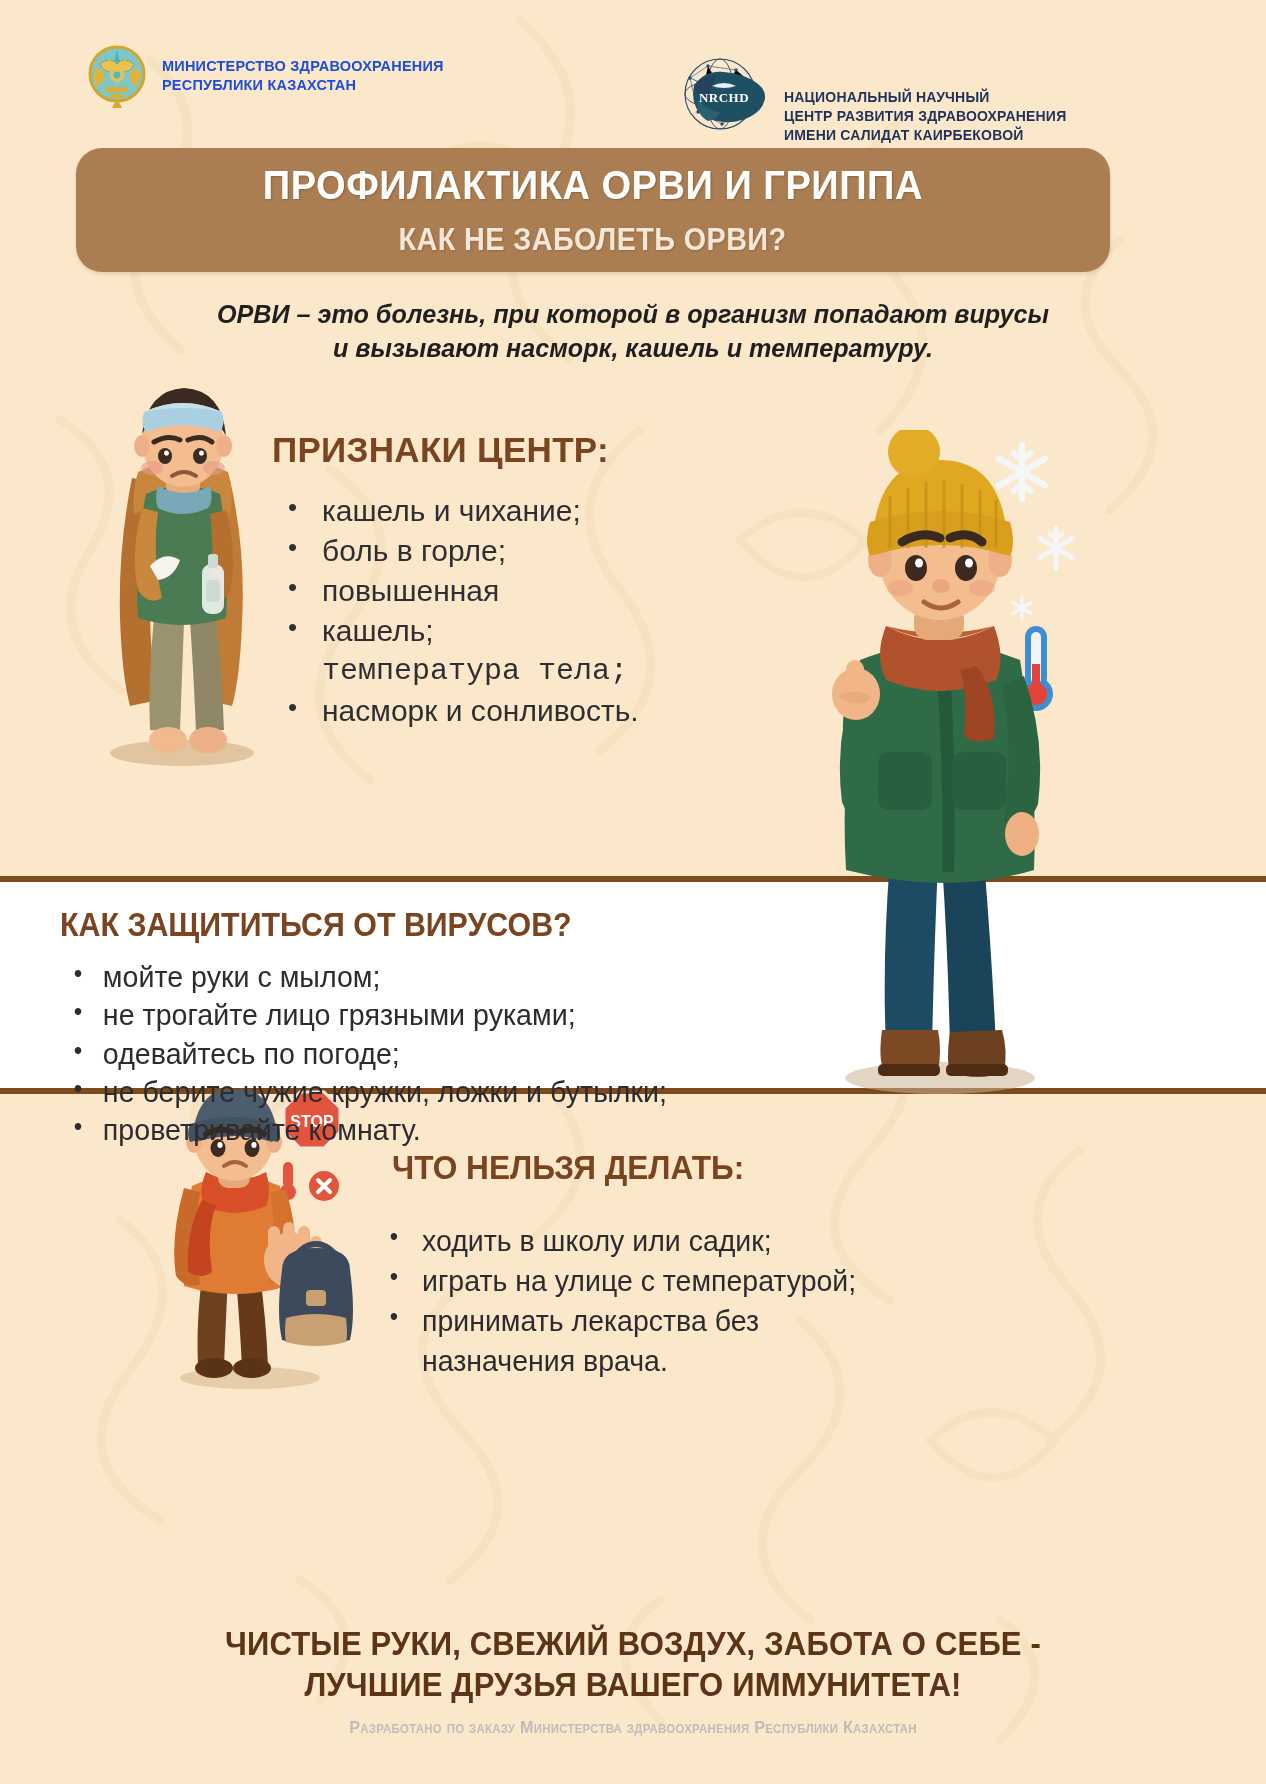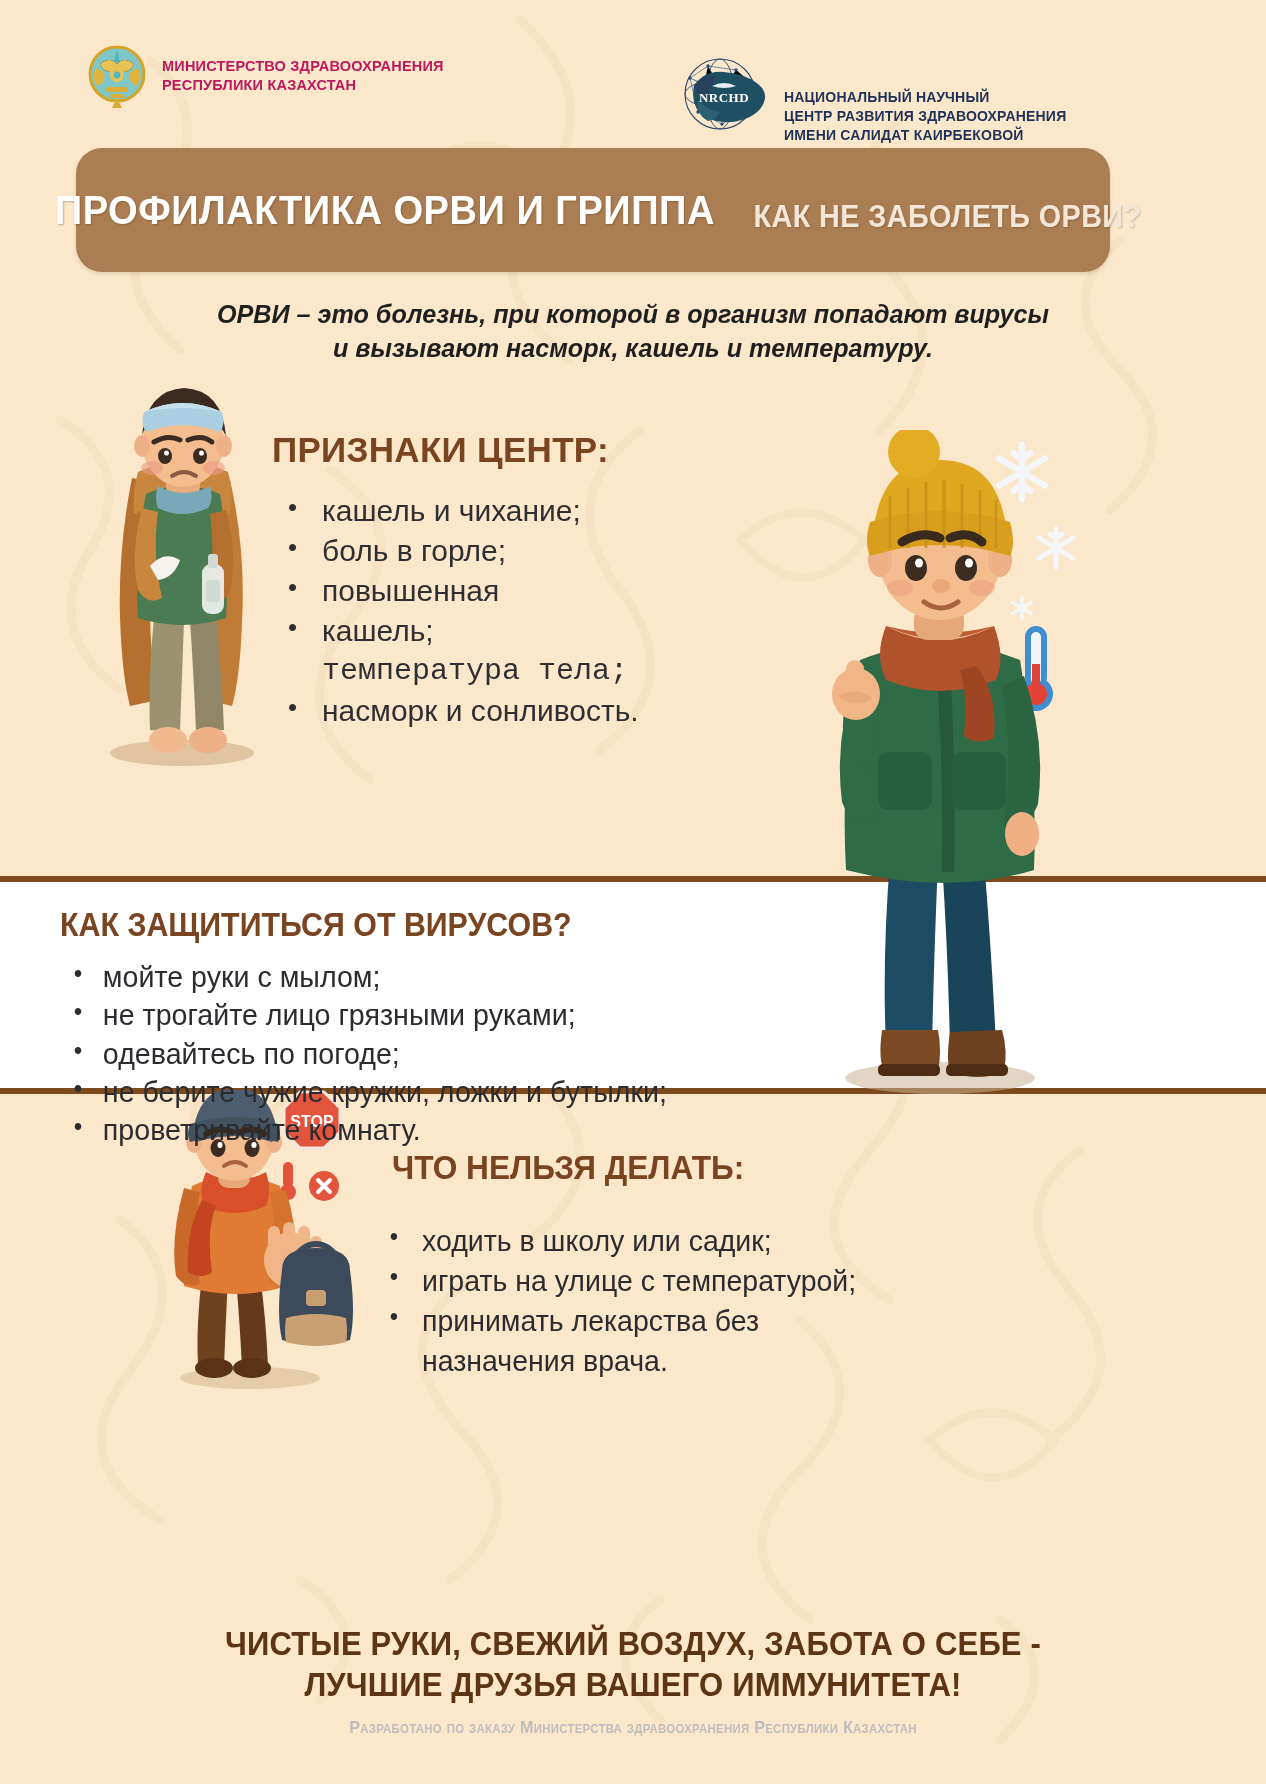--- a/index.html
+++ b/index.html
@@ -22,32 +22,32 @@
   .rule{position:absolute;left:0;right:0;height:6px;background:#7d4a1e;z-index:3;}
   .rule.top{top:876px;}
   .rule.bottom{top:1088px;}
 
   
   .header{position:absolute;top:40px;left:0;right:0;height:80px;z-index:5;}
   .logo-block{position:absolute;display:flex;align-items:center;gap:14px;}
   .logo-left{left:86px;top:2px;}
   .logo-right{left:678px;top:0px;}
   .logo-text{
-    font-size:14.5px;font-weight:bold;line-height:1.33;color:#be185d;
+    font-size:14.5px;font-weight:bold;line-height:1.33;color:#1d4ed8;
     letter-spacing:.2px;text-transform:uppercase;
   }
   .logo-text.right{color:#1f3158;font-size:14px;line-height:1.35;margin-top:48px;}
   .emblem{width:62px;height:68px;flex:0 0 auto;}
   .globe{width:92px;height:80px;flex:0 0 auto;}
 
   
   .title-banner{
     position:absolute;left:76px;top:148px;width:1034px;height:124px;
     background:#ab7d52;border-radius:26px;z-index:5;
-    display:flex;flex-direction:row;align-items:center;justify-content:center;
+    display:flex;flex-direction:column;align-items:center;justify-content:center;
     box-shadow:0 2px 4px rgba(120,80,40,.18);
   }
   .title-main{
     color:#ffffff;font-size:41px;font-weight:bold;letter-spacing:.5px;
     transform:scaleX(.93);transform-origin:center;
     text-shadow:1px 1px 2px rgba(90,55,20,.35);
     white-space:nowrap;
   }
   .title-sub{
     color:#f4e7d7;font-size:31px;font-weight:bold;margin-top:13px;letter-spacing:.4px;

